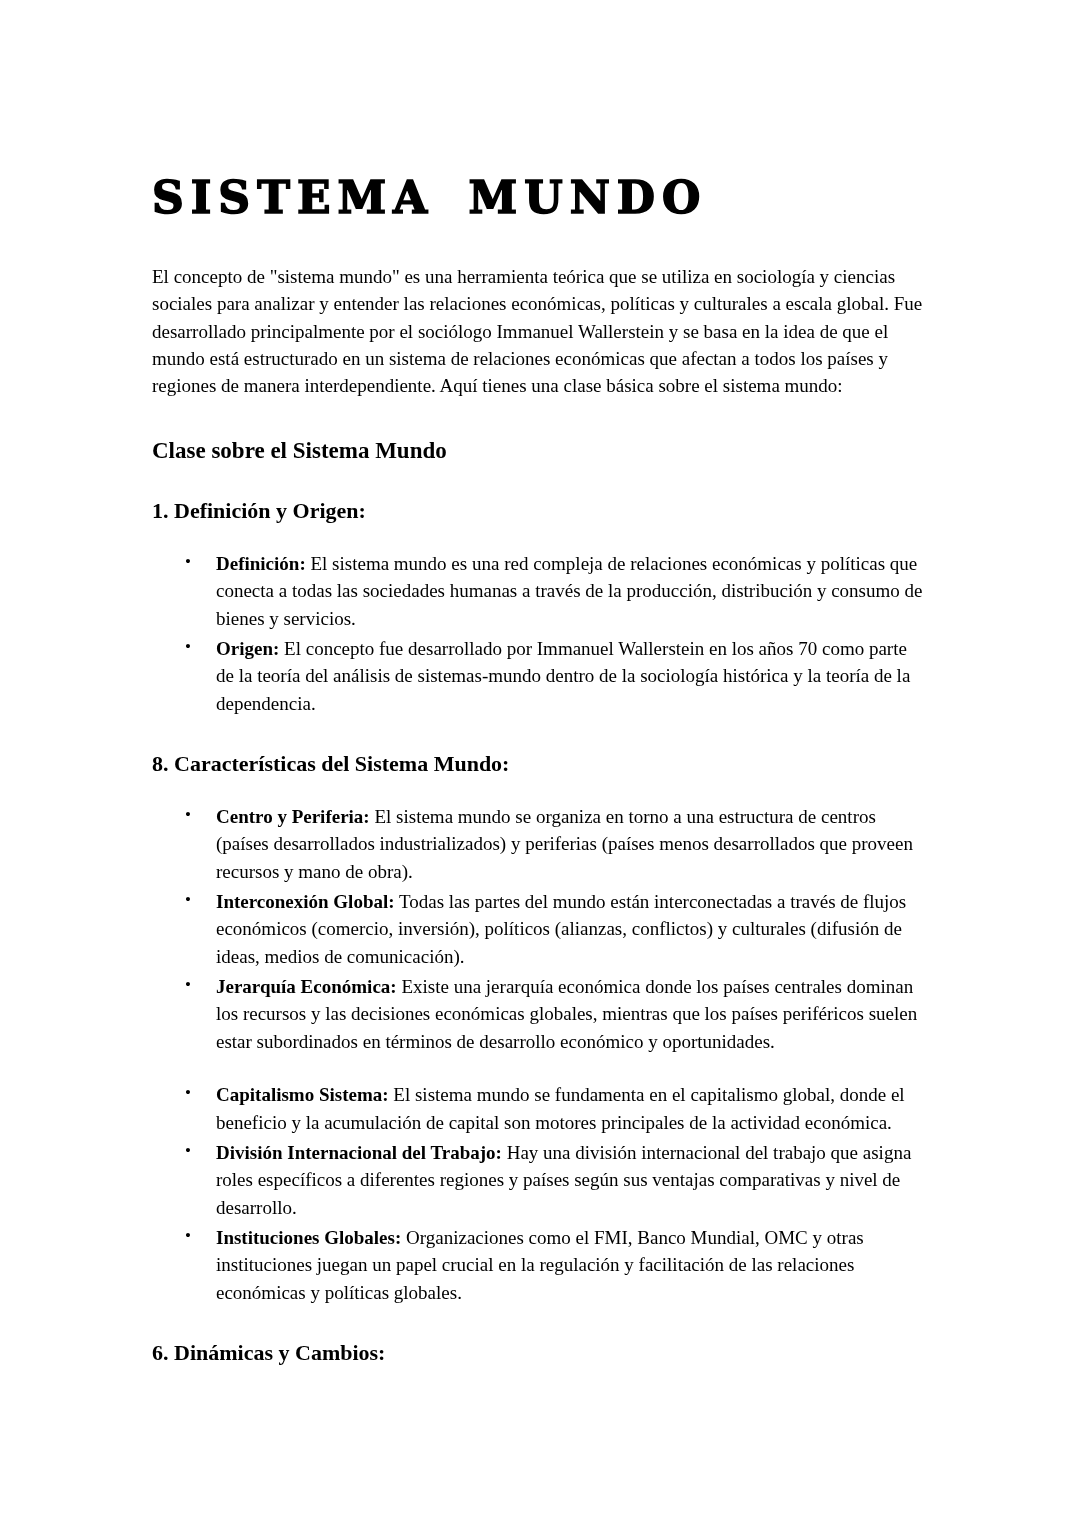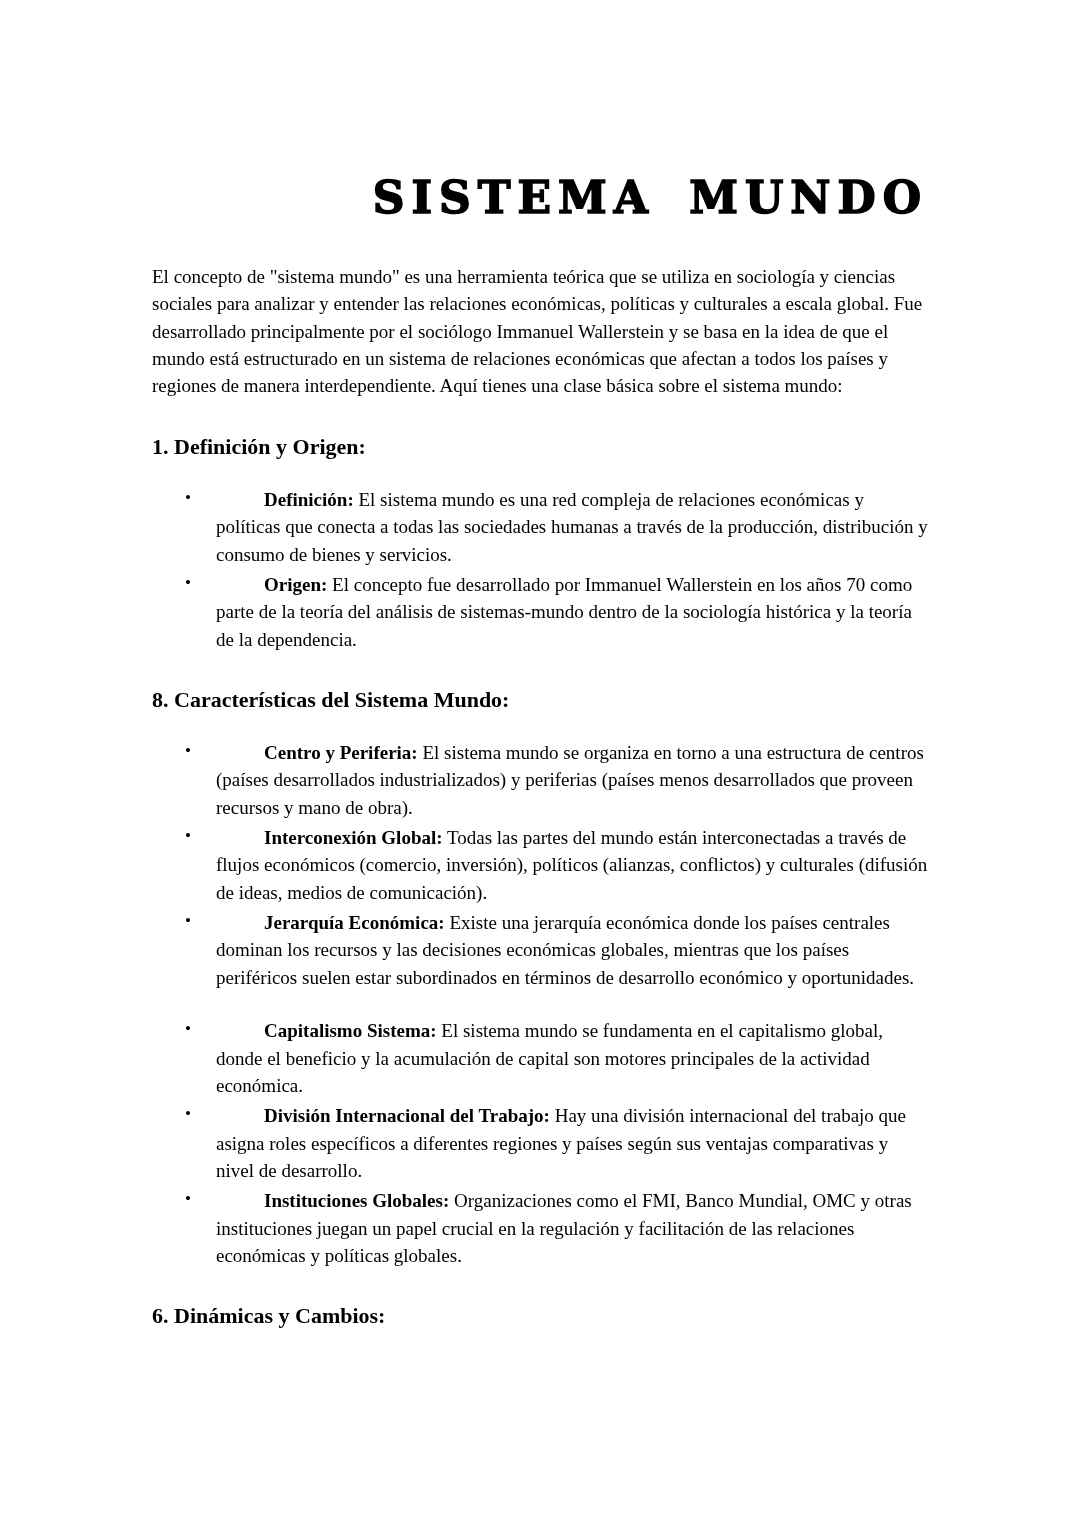--- a/index.html
+++ b/index.html
@@ -15,21 +15,21 @@
     width: 1080px;
     height: 1528px;
     padding: 172px 152px 0 152px;
     overflow: hidden;
   }
   .doc-title {
     font-family: "DejaVu Serif", serif;
     font-weight: 900;
     font-size: 44px;
     letter-spacing: 7px;
-    text-align: right;
+    text-align: left;
     margin: 0 0 40px 0;
     -webkit-text-stroke: 1.6px #000;
     word-spacing: 12px;
   }
   .intro {
     font-size: 19px;
     line-height: 1.44;
     margin: 0 0 28px 0;
   }
   .main-heading {
@@ -52,31 +52,32 @@
     font-size: 19px;
     line-height: 1.44;
     margin: 0 0 3px 0;
   }
   ul.bullets li .dot {
     position: absolute;
     left: -31px;
     top: 0;
     font-size: 17px;
   }
-  .lead { font-weight: bold; margin-left: 48px; }
+  .lead { font-weight: bold; }
 </style>
 </head>
 <body>
 
 <div class="page">
 
   <h1 class="doc-title">SISTEMA MUNDO</h1>
 
   <p class="intro">El concepto de "sistema mundo" es una herramienta teórica que se utiliza en sociología y ciencias sociales para analizar y entender las relaciones económicas, políticas y culturales a escala global. Fue desarrollado principalmente por el sociólogo Immanuel Wallerstein y se basa en la idea de que el mundo está estructurado en un sistema de relaciones económicas que afectan a todos los países y regiones de manera interdependiente. Aquí tienes una clase básica sobre el sistema mundo:</p>
 
+  <h2 class="main-heading">Clase sobre el Sistema Mundo</h2>
 
   <div>
     <h3 class="section-heading">1. Definición y Origen:</h3>
     <ul class="bullets">
       <li>
         <span class="dot">•</span>
         <span class="lead">Definición:</span><span> El sistema mundo es una red compleja de relaciones económicas y políticas que conecta a todas las sociedades humanas a través de la producción, distribución y consumo de bienes y servicios.</span>
       </li>
       <li>
         <span class="dot">•</span>

